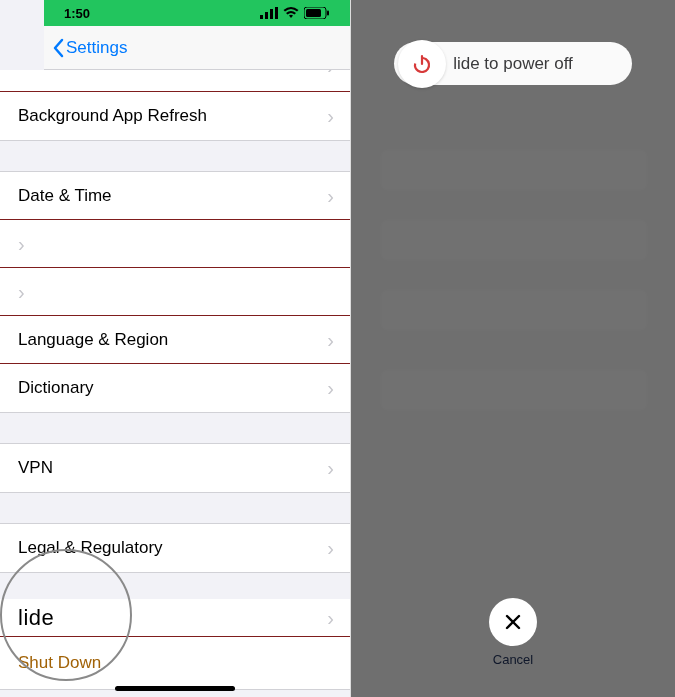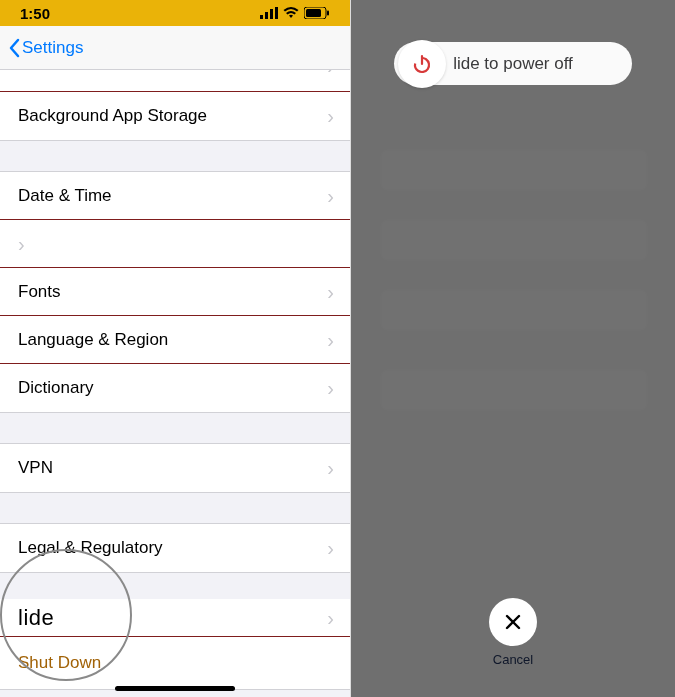--- a/index.html
+++ b/index.html
@@ -20,32 +20,34 @@
     flex-direction: column;
     position: relative;
     border-right: 1px solid #ddd;
   }
   .status-bar {
     height: 26px;
     display: flex;
     align-items: center;
     justify-content: space-between;
     padding: 0 20px;
-    font-size: 15px;
+    font-size: 13px;
     font-weight: 600;
-    background: #eab308;
+    background: #22c55e;
+    margin-left: 44px;
   }
   .status-right { display: flex; align-items: center; gap: 5px; }
   .nav-bar {
     height: 44px;
     display: flex;
     align-items: center;
     position: relative;
     background: #f8f8f8;
     border-bottom: 1px solid #d1d1d6;
+    margin-left: 44px;
   }
   .back-button {
     display: flex;
     align-items: center;
     color: #007aff;
     font-size: 17px;
     padding-left: 8px;
     gap: 2px;
   }
   .nav-title {
@@ -214,42 +216,41 @@
   <div class="settings-scroll">
 
     <div class="group" style="border-top:none;">
       <div class="row" style="height:22px; align-items:flex-start; overflow:hidden;">
         <span class="row-left row-trunc" style="position:relative; top:-18px;">iPhone Storage</span>
         <span class="row-right">
             <span class="chevron" style="position:relative; top:-14px;">›</span>
           </span>
       </div>
       <div class="row">
-        <span class="row-left">Background App Storage</span>
+        <span class="row-left">Background App Refresh</span>
         <span class="row-right">
             <span class="chevron">›</span>
           </span>
       </div>
     </div>
     <div class="group-gap"></div>
 
     <div class="group">
       <div class="row">
         <span class="row-left">Date &amp; Time</span>
         <span class="row-right">
             <span class="chevron">›</span>
           </span>
       </div>
       <div class="row">
         <span class="row-right">
             <span class="chevron">›</span>
           </span>
       </div>
       <div class="row">
-        <span class="row-left">Fonts</span>
         <span class="row-right">
             <span class="chevron">›</span>
           </span>
       </div>
       <div class="row">
         <span class="row-left">Language &amp; Region</span>
         <span class="row-right">
             <span class="chevron">›</span>
           </span>
       </div>

